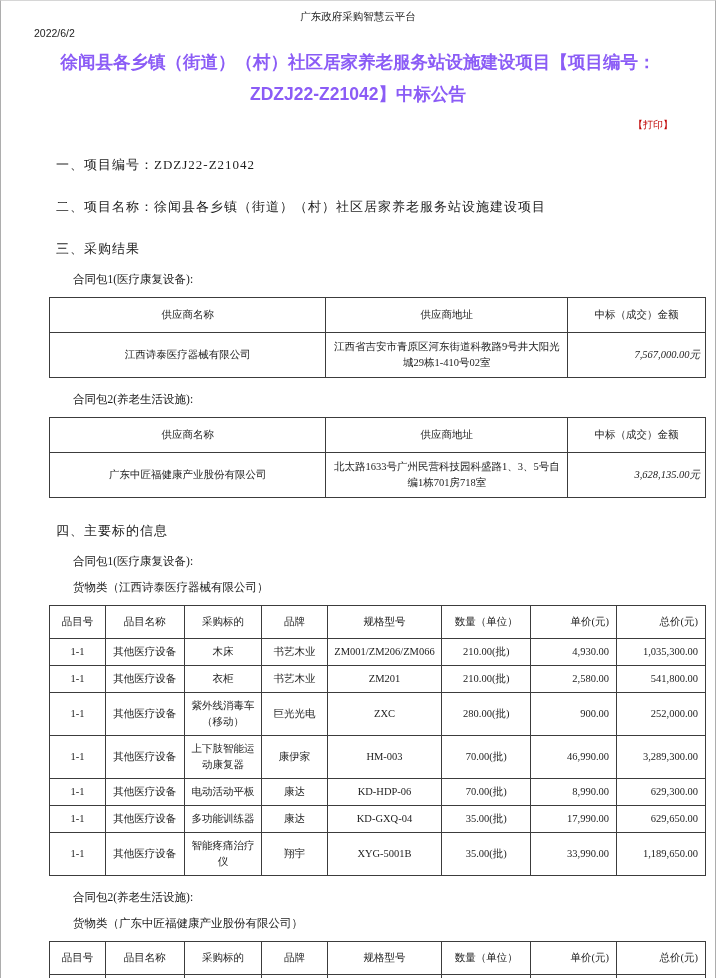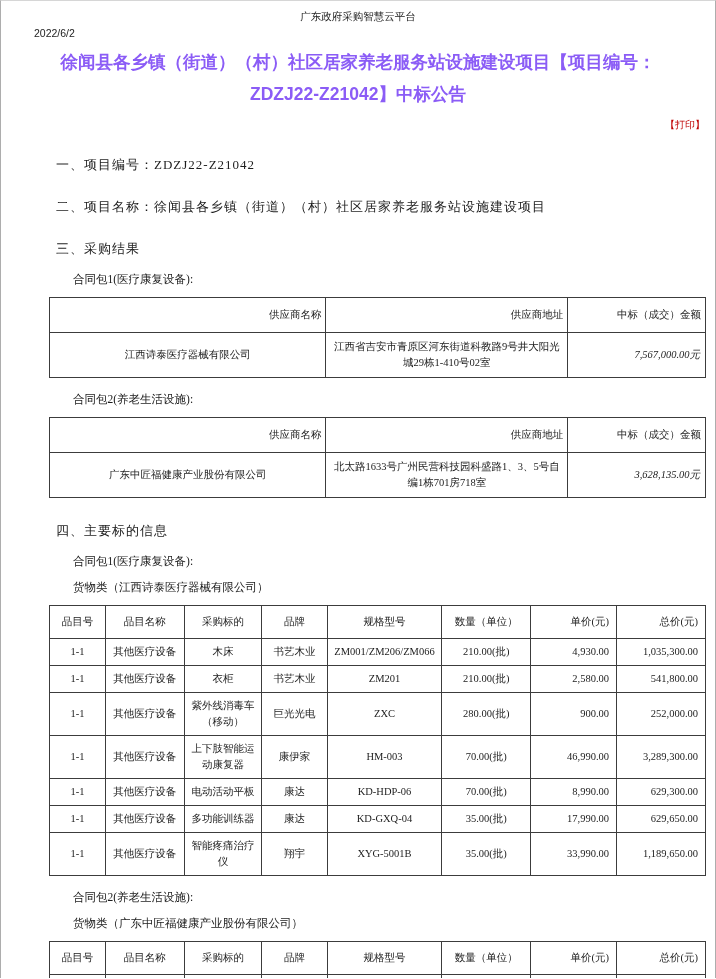--- a/index.html
+++ b/index.html
@@ -29,21 +29,21 @@
   }
   .doc-title{
     margin:14px 48px 0 48px;
     text-align:center;
     font-family:"Liberation Sans","DejaVu Sans",sans-serif;
     font-weight:bold;
     font-size:17.5px;
     line-height:32px;
     color:#8b5cf6;
   }
-  .print-row{text-align:right;margin:4px 10px 0 0;}
+  .print-row{text-align:right;margin:4px 42px 0 0;}
   .print-link{
     font-family:"Liberation Sans","DejaVu Sans",sans-serif;
     font-size:10px;
     color:#c00000;
     cursor:pointer;
     text-decoration:none;
   }
   .section{
     margin:24px 30px 0 55px;
     font-size:13px;
@@ -66,21 +66,21 @@
   }
   th,td{
     border:1px solid #3c3c3c;
     text-align:center;
     vertical-align:middle;
     font-weight:normal;
     line-height:16px;
     word-break:break-all;
   }
   
-  .result-table th{padding:9px 4px;text-align:right;}
+  .result-table th{padding:9px 4px;}
   .result-table td{padding:6px 6px;}
   .result-table th:nth-child(1){width:42.5%;}
   .result-table th:nth-child(2){width:37%;}
   .result-table th:nth-child(3){width:20.5%;}
   .result-table td:nth-child(3){text-align:right;padding-right:5px;font-style:italic;}
   
   .items-table th{padding:8px 3px;}
   .items-table td{padding:5px 3px;}
   .items-table th:nth-child(1){width:8.3%;}
   .items-table th:nth-child(2){width:12.1%;}

